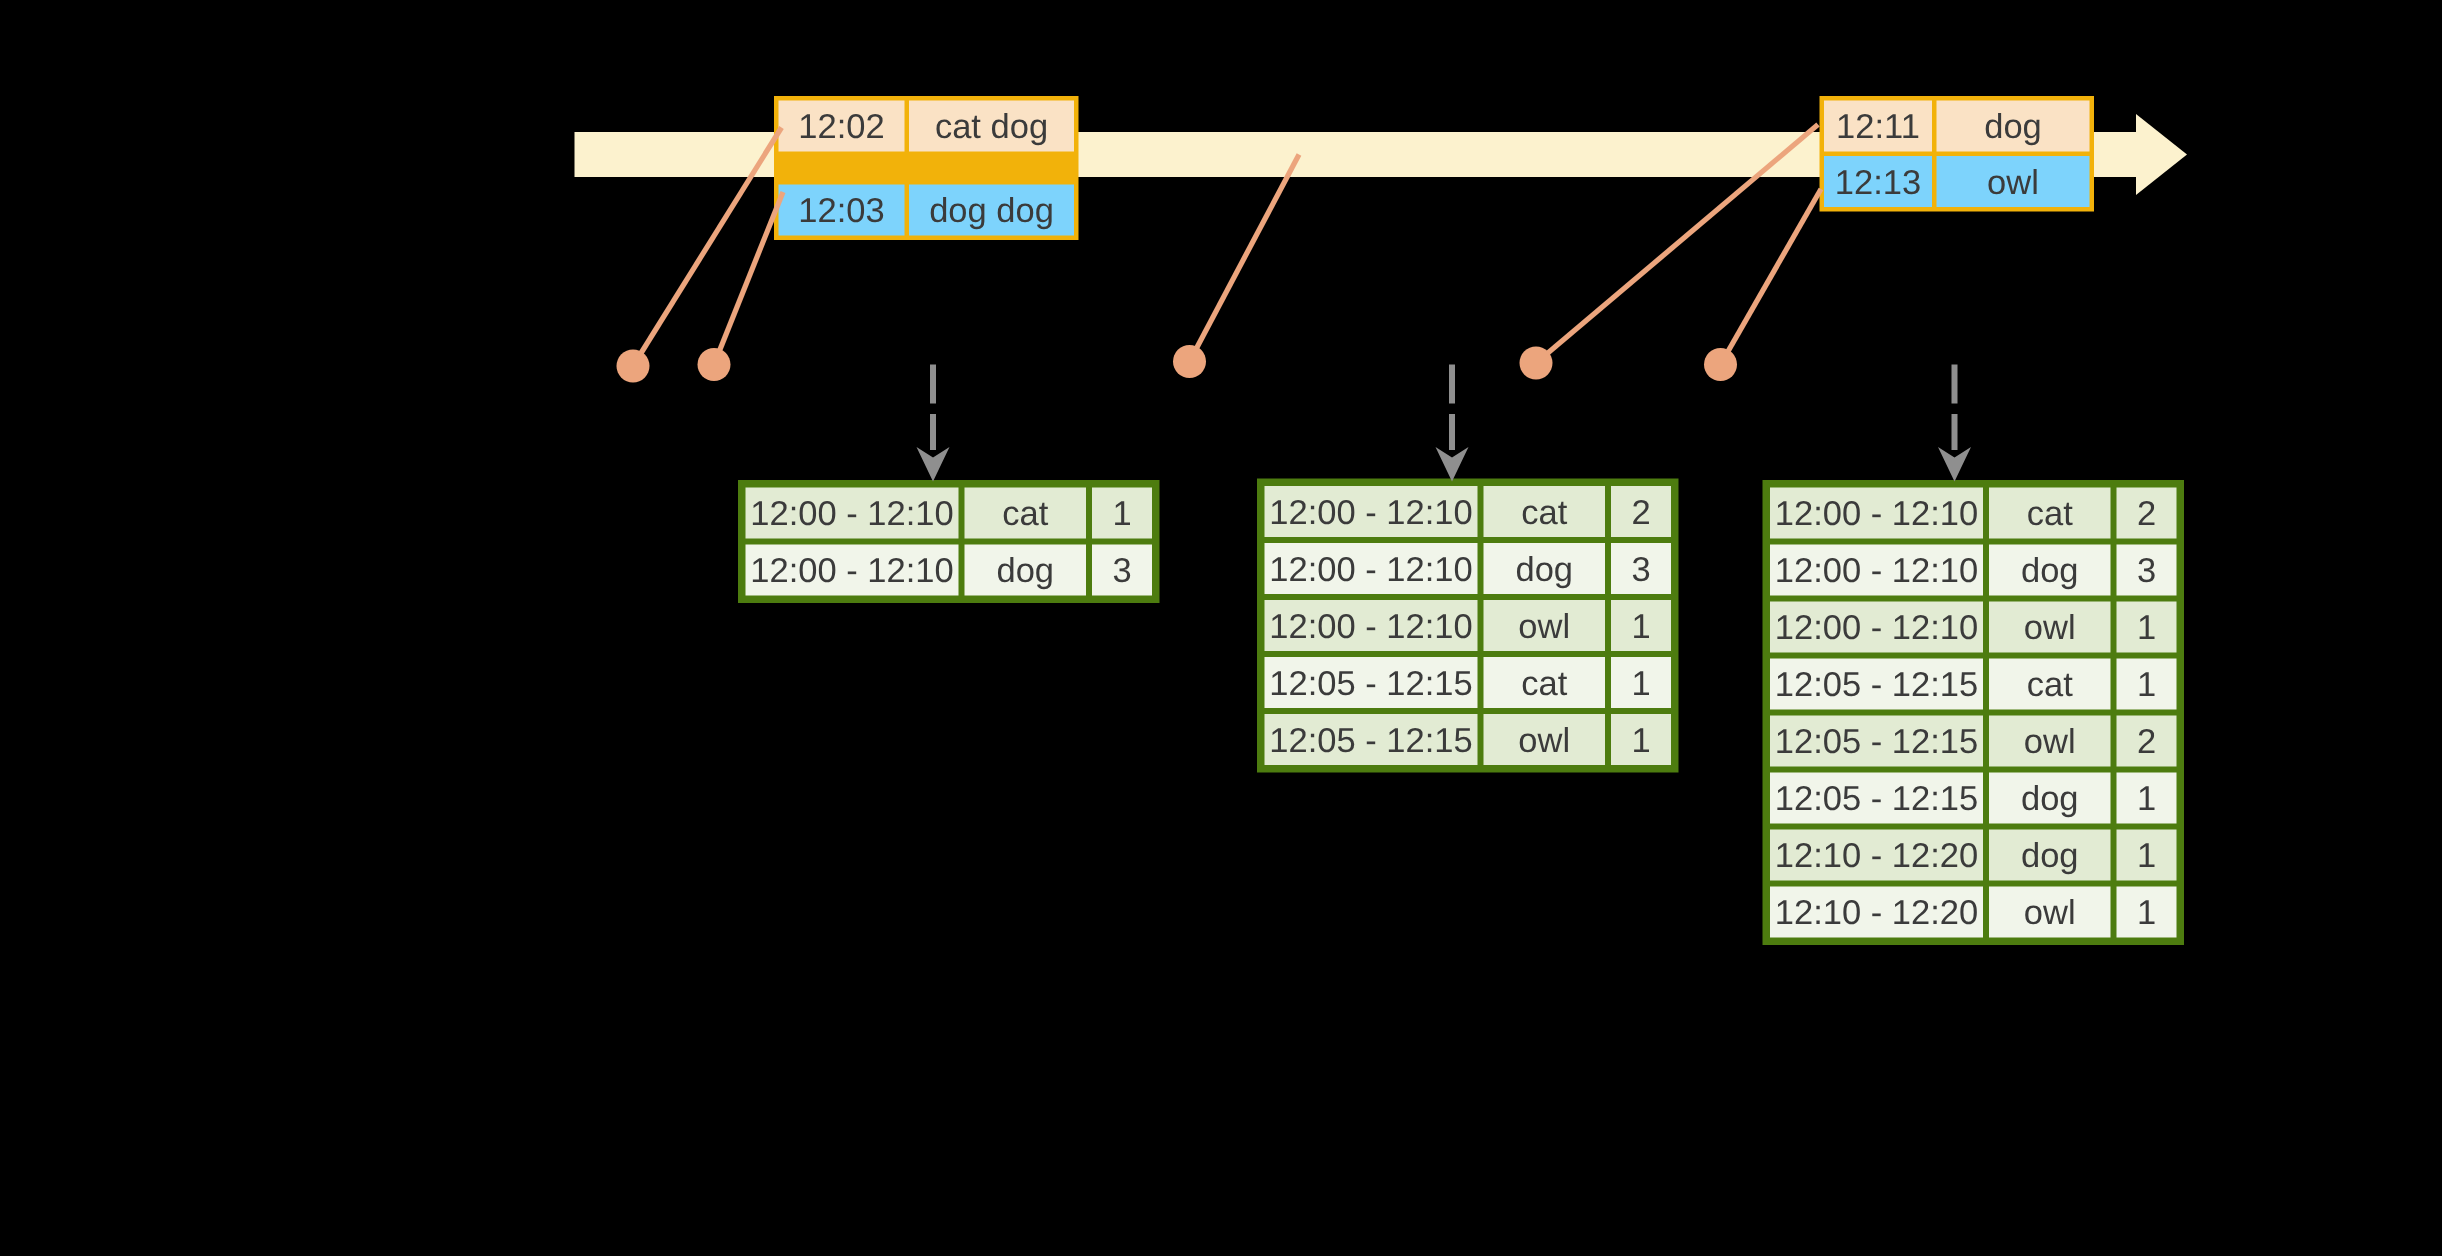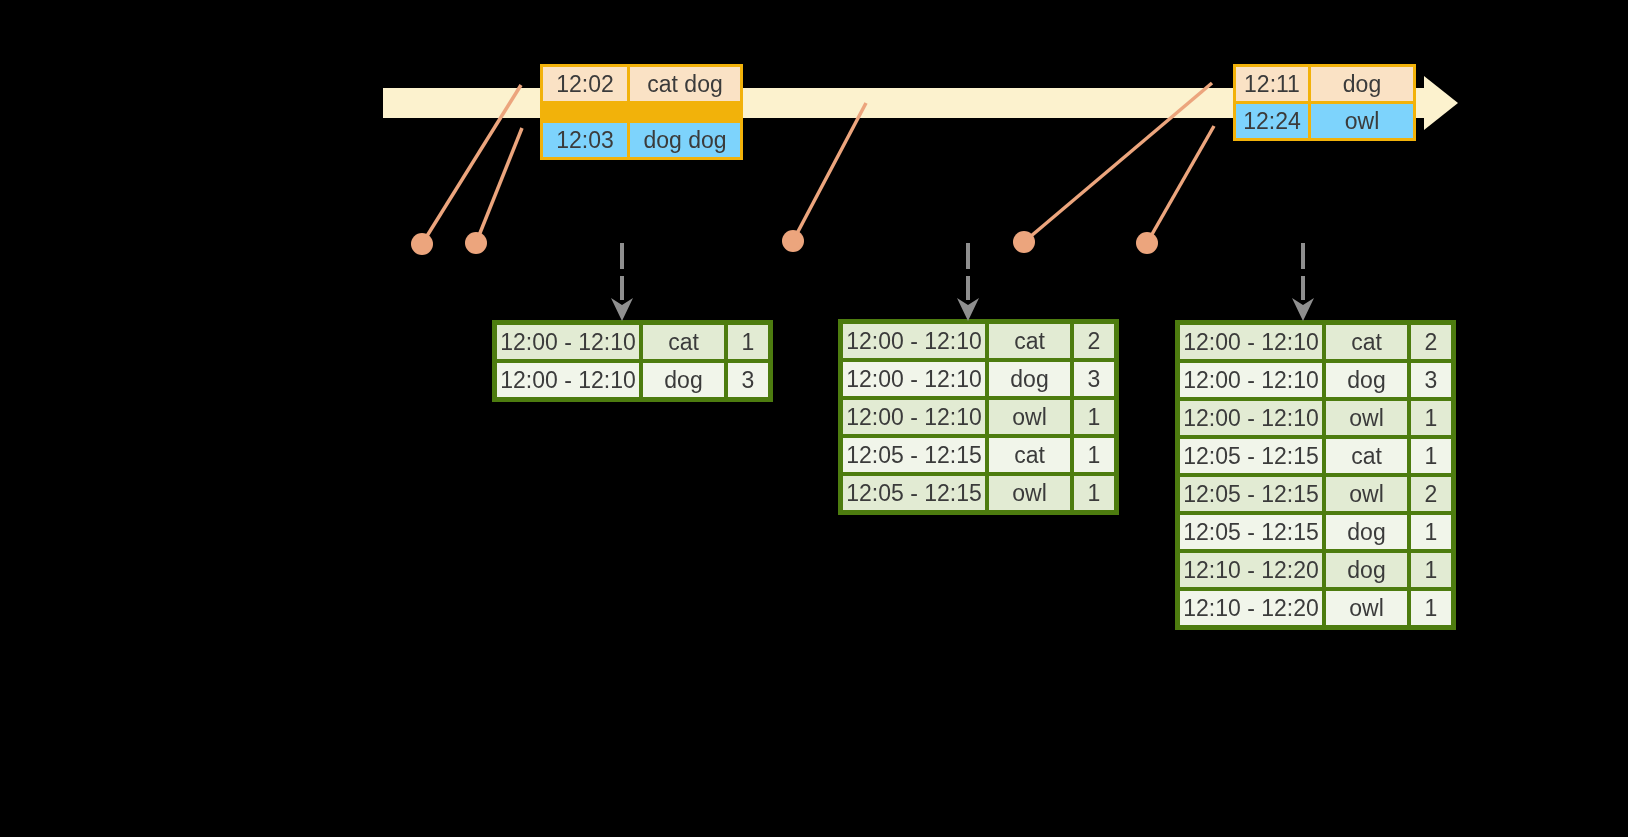--- a/index.html
+++ b/index.html
@@ -29,23 +29,23 @@
     border-bottom: 27px solid transparent;
   }
 
   
   .event-table {
     position: absolute;
     display: flex; flex-direction: column; gap: 3px;
     background: #f2b20a;
     padding: 3px;
   }
-  .et1 { left: 540px; top: 64px; gap: 22px; }
+  .et1 { left: 516px; top: 64px; gap: 22px; }
   .et2 { left: 867px; top: 82px; }
-  .et3 { left: 1213px; top: 64px; margin-left: 20px; }
+  .et3 { left: 1213px; top: 64px; }
   .erow { display: flex; gap: 3px; height: 34px; }
   .et2 .erow { height: 35px; }
   .erow > div { display: flex; align-items: center; justify-content: center; font-size: 23px; }
   .et1 .ec1, .et2 .ec1 { width: 84px; }
   .et1 .ec2, .et2 .ec2 { width: 110px; }
   .et3 .ec1 { width: 72px; }
   .et3 .ec2 { width: 102px; }
   .erow.dark > div  { background: #fae2c5; }
   .erow.light > div { background: #7dd3fc; }
 
@@ -89,21 +89,21 @@
     </div>
   </div>
 
 
   <div class="event-table et3">
     <div class="erow dark">
       <div class="ec1">12:11</div>
       <div class="ec2">dog</div>
     </div>
     <div class="erow light">
-      <div class="ec1">12:24</div>
+      <div class="ec1">12:13</div>
       <div class="ec2">owl</div>
     </div>
   </div>
 
   <div class="result-table rt1">
     <div class="rrow dark">
       <div class="rc1">12:00 - 12:10</div>
       <div class="rc2">cat</div>
       <div class="rc3">1</div>
     </div>

